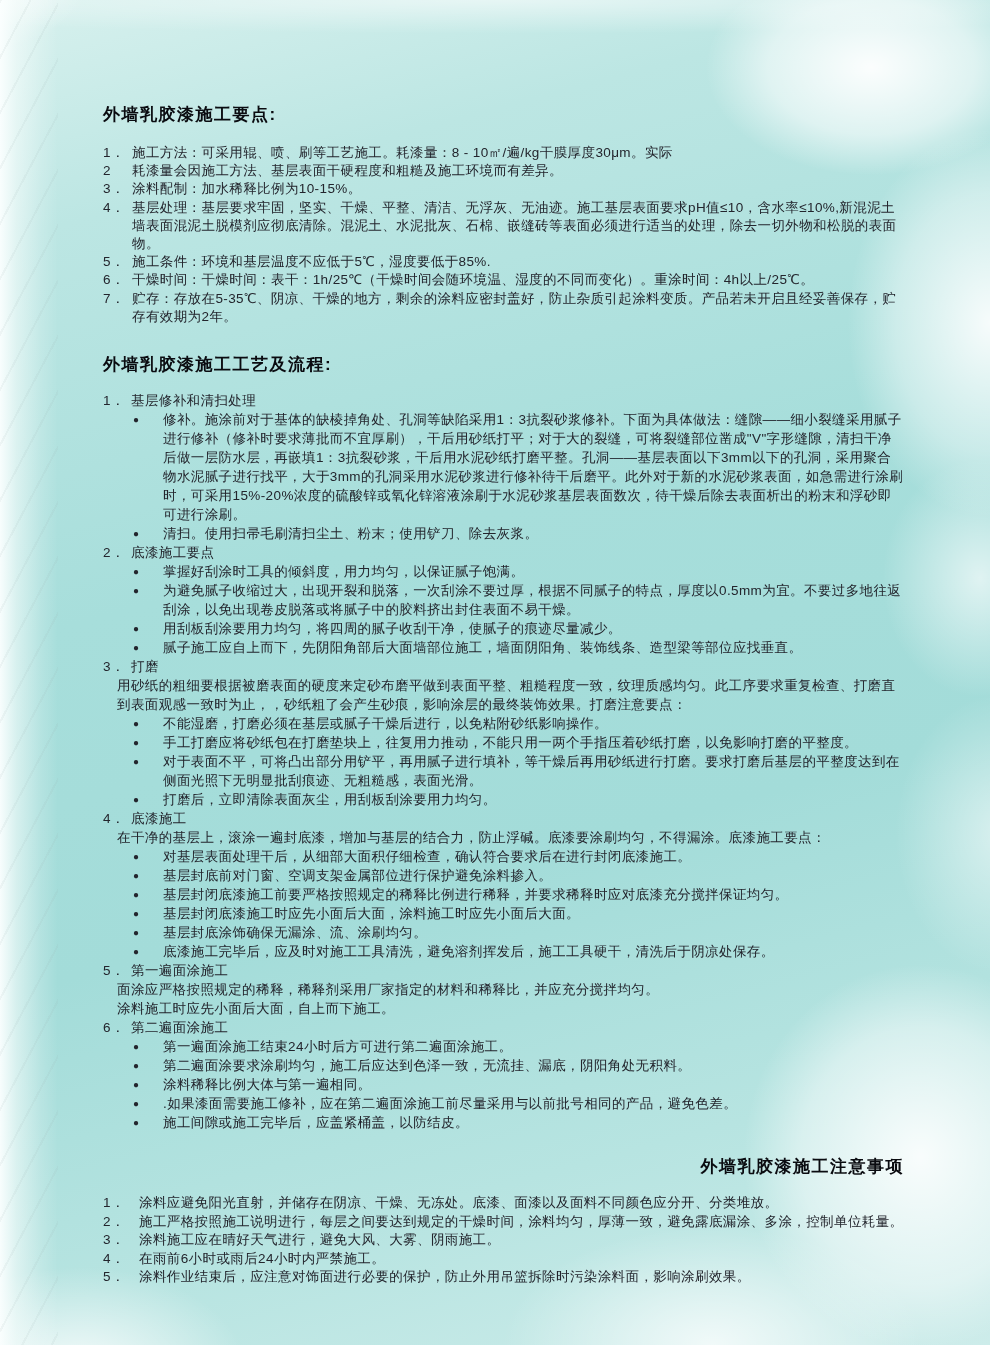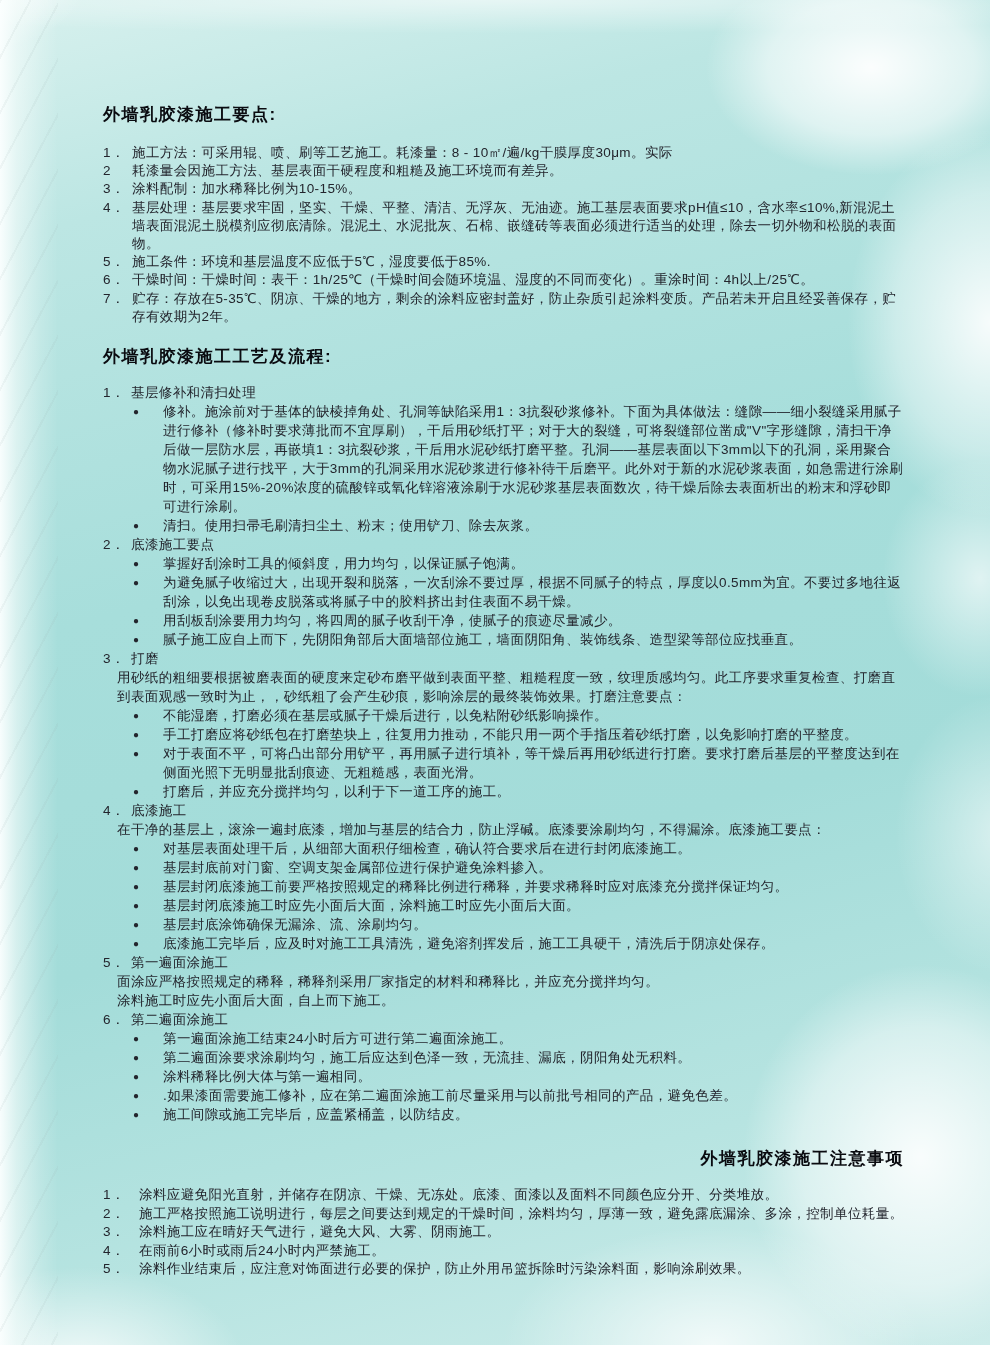--- a/index.html
+++ b/index.html
@@ -42,21 +42,21 @@
     opacity:.7;
   }
 
   .content {
     position:absolute; left:103px; top:104px; right:86px;
   }
   .heading {
     font-size:17px; font-weight:bold; color:#0a0b10;
     letter-spacing:1.5px; line-height:22px; margin:0 0 18px 0;
   }
-  .heading.mt1 { margin-top:20px; margin-bottom:15px; }
+  .heading.mt1 { margin-top:28px; margin-bottom:15px; }
   .heading.mt2 { margin-top:24px; margin-bottom:16px;text-align:right; }
 
   
   .num-item { display:flex; font-size:13.5px; line-height:18.2px; letter-spacing:.4px; }
   .num-item .num  { flex:none; width:29px; }
   .num-item .txt  { flex:1; }
   .notes .num-item { line-height:18.5px; }
   .notes .num-item .num { width:36px; }
 
   
@@ -174,21 +174,21 @@
           <div class="bullet">
             <span class="dot">●</span>
             <span class="txt">手工打磨应将砂纸包在打磨垫块上，往复用力推动，不能只用一两个手指压着砂纸打磨，以免影响打磨的平整度。</span>
           </div>
           <div class="bullet">
             <span class="dot">●</span>
             <span class="txt">对于表面不平，可将凸出部分用铲平，再用腻子进行填补，等干燥后再用砂纸进行打磨。要求打磨后基层的平整度达到在侧面光照下无明显批刮痕迹、无粗糙感，表面光滑。</span>
           </div>
           <div class="bullet">
             <span class="dot">●</span>
-            <span class="txt">打磨后，并应充分搅拌均匀，以利于下一道工序的施工。</span>
+            <span class="txt">打磨后，立即清除表面灰尘，用刮板刮涂要用力均匀。</span>
           </div>
         </div>
       </div>
 
       <div class="step">
         <div class="step-head">
           <span class="num">4．</span>
           <span>底漆施工</span>
         </div>
         <div class="step-body">

